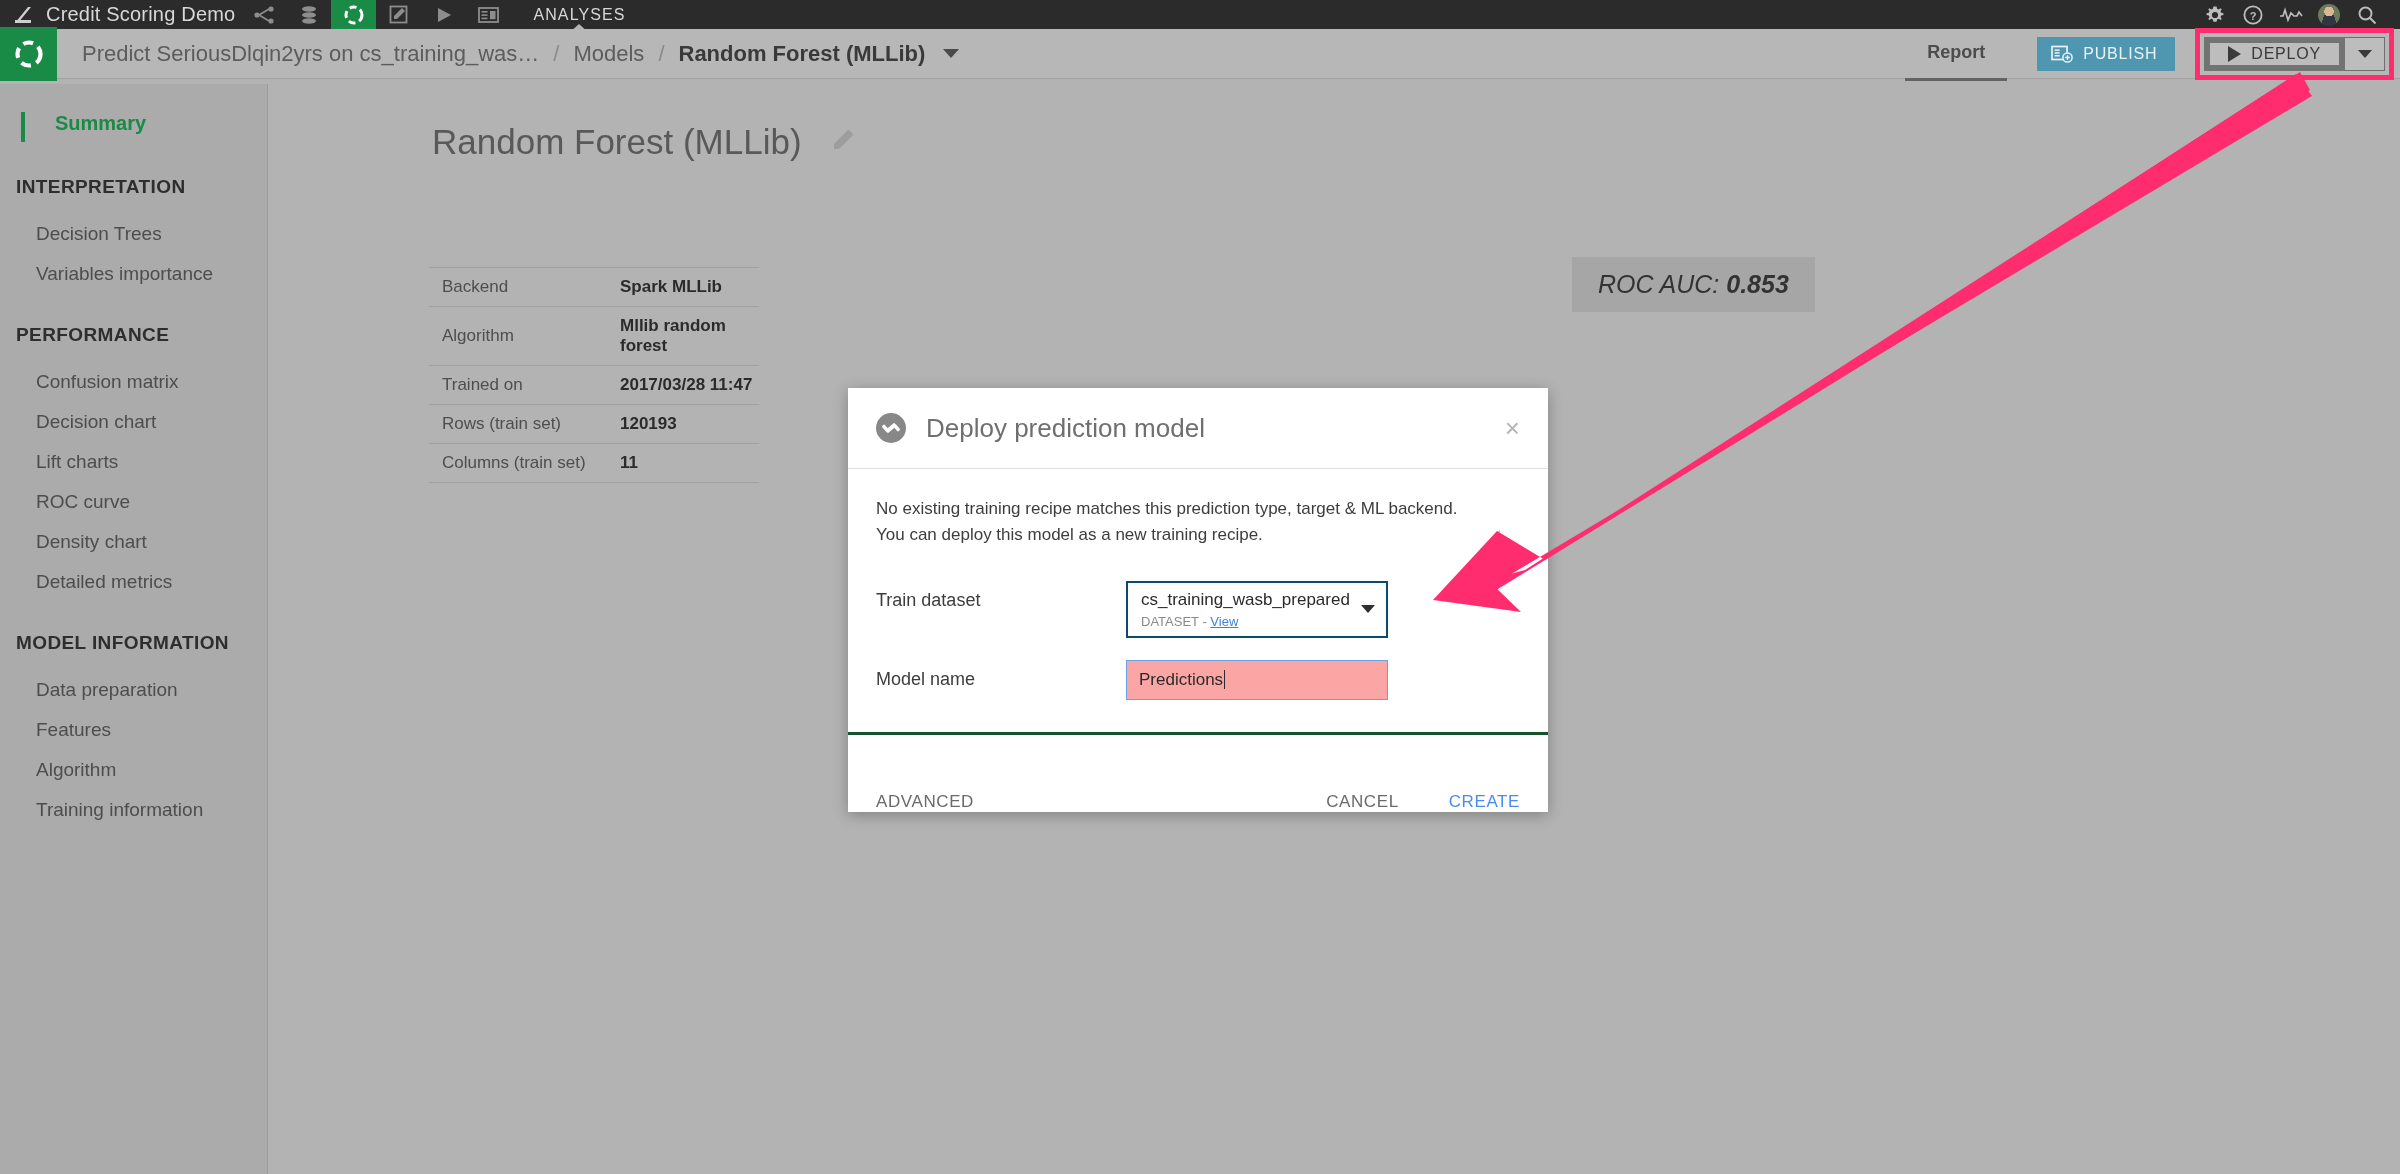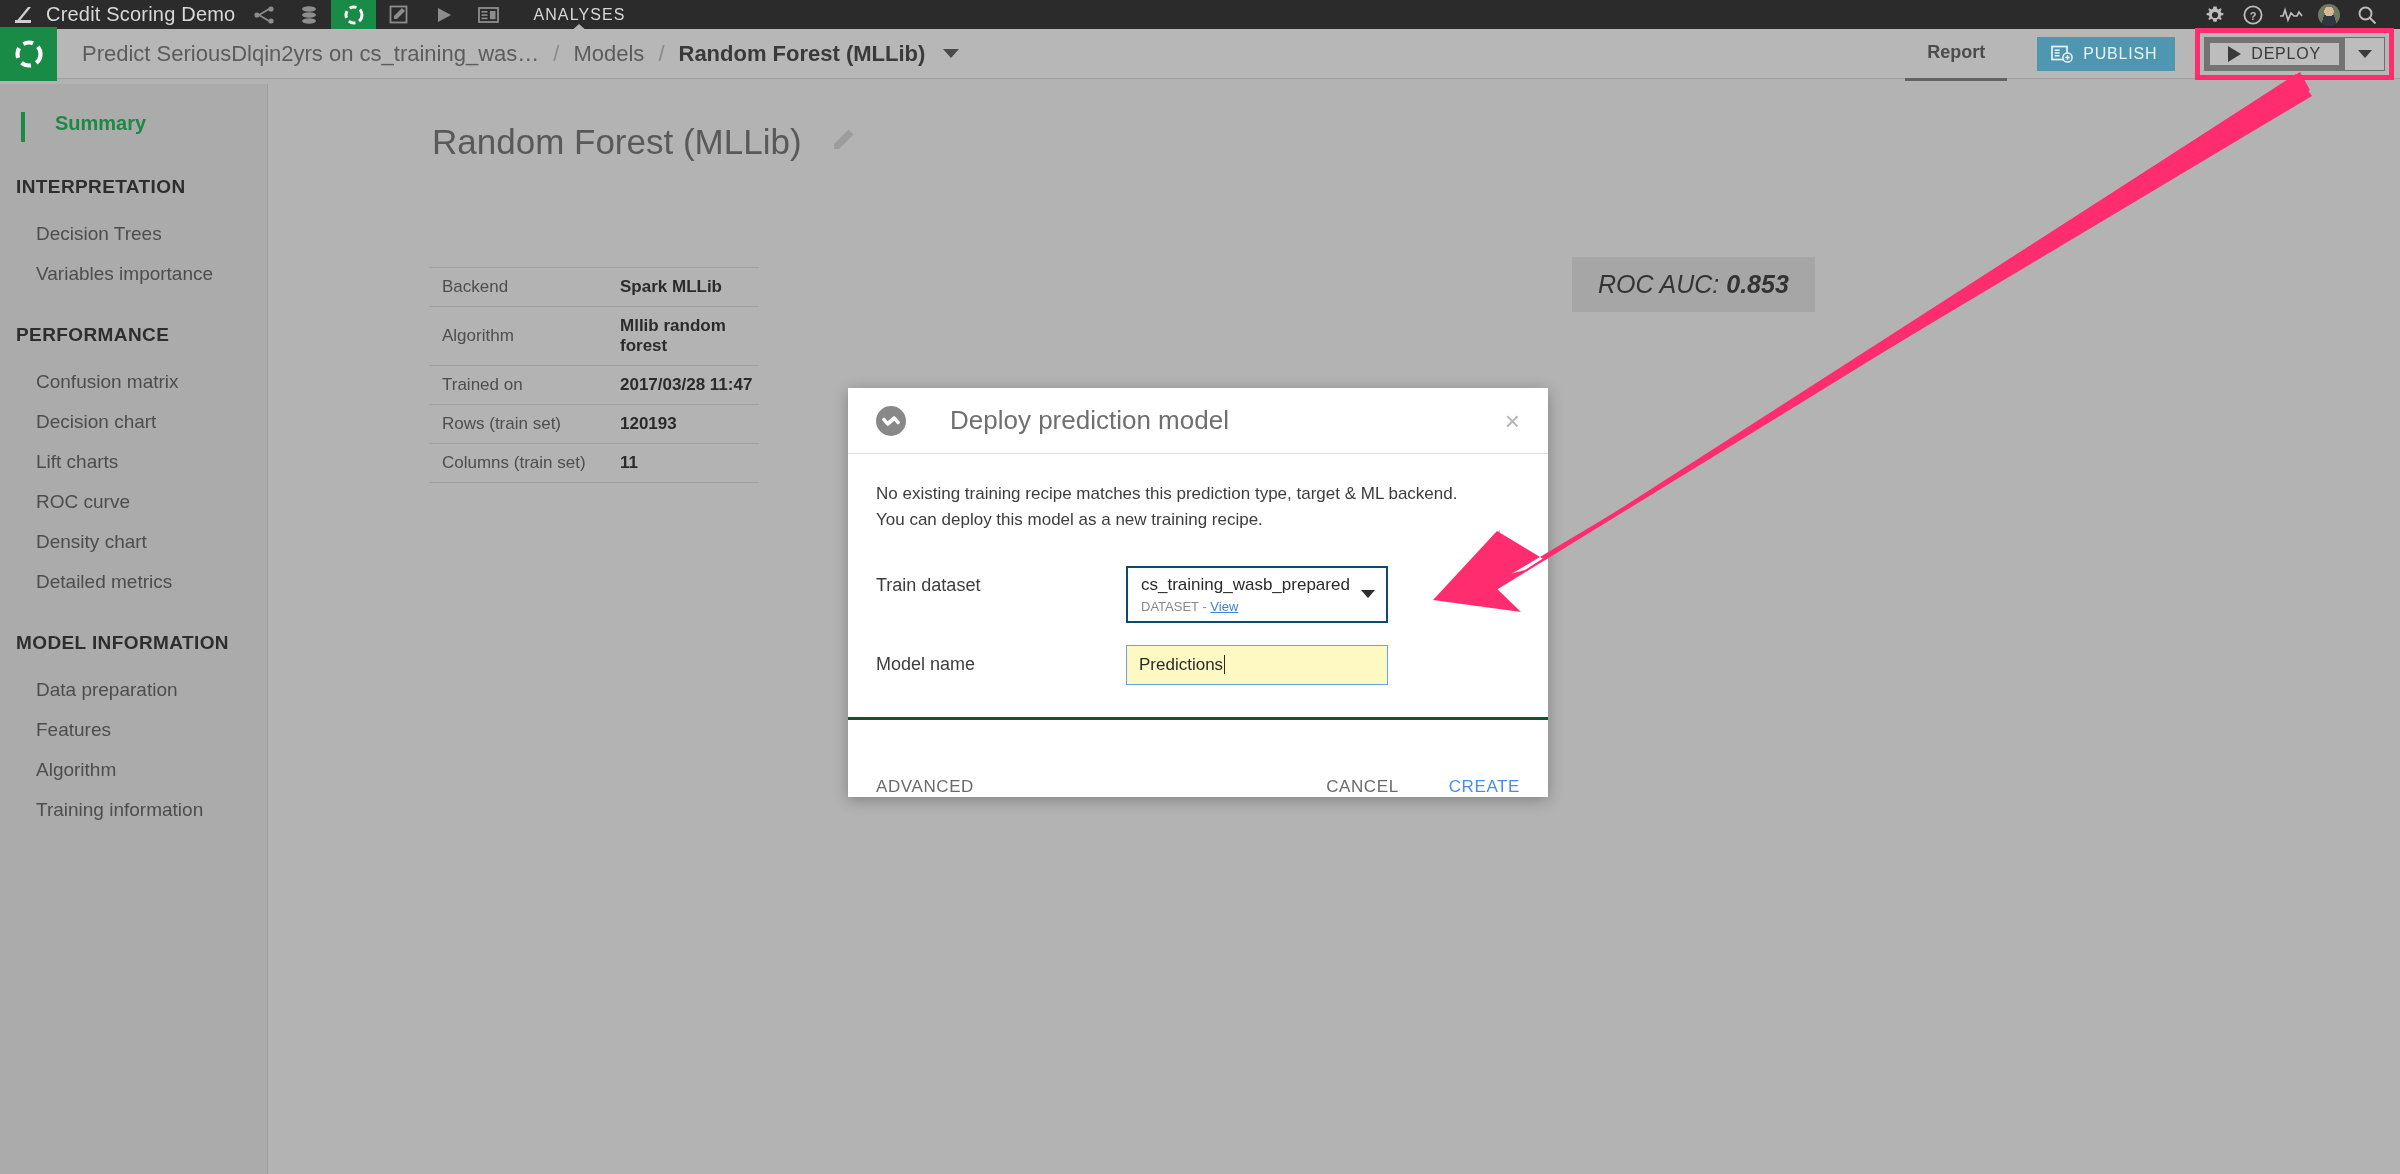--- a/index.html
+++ b/index.html
@@ -181,22 +181,22 @@
   }
   .auc-badge b { font-style: italic; }
 
   
   .modal {
     position: absolute; left: 848px; top: 388px;
     width: 700px; background: #ffffff;
     box-shadow: 0 3px 14px rgba(0,0,0,.28);
   }
   .modal-head {
-    height: 66px; border-bottom: 1px solid #e2e2e2;
-    display: flex; align-items: center; padding: 4px 28px; gap: 24px;
+    height: 81px; border-bottom: 1px solid #e2e2e2;
+    display: flex; align-items: center; padding: 4px 28px;
   }
   .modal-icon {
     width: 30px; height: 30px; border-radius: 50%;
     background: #888888; margin-right: 20px; flex: none;
     display: flex; align-items: center; justify-content: center;
   }
   .modal-title { font-size: 26px; color: #6f6f6f; }
   .modal-close {
     margin-left: auto; font-size: 26px; color: #b5b5b5; line-height: 1;
   }
@@ -218,21 +218,21 @@
   .select-sub { font-size: 13px; color: #8a8a8a; margin-top: 4px; }
   .select-sub a { color: #3c82d6; }
   .select-caret {
     position: absolute; right: 11px; top: 50%; transform: translateY(-50%);
     width: 0; height: 0;
     border-left: 7px solid transparent;
     border-right: 7px solid transparent;
     border-top: 8px solid #2e2e2e;
   }
   .text-input {
-    width: 262px; border: 1px solid #6aa0e8; background: #fef9c3;
+    width: 262px; border: 1px solid #6aa0e8; background: #fca5a5;
     padding: 9px 12px; font-size: 17px; color: #2b2b2b;
     display: flex; align-items: center;
   }
   .caret-bar {
     width: 1px; height: 19px; background: #2b2b2b; margin-left: 1px;
   }
   .modal-foot {
     height: 80px; display: flex; align-items: flex-end;
     padding: 0 28px; border-top: 3px solid #14532d;
   }

